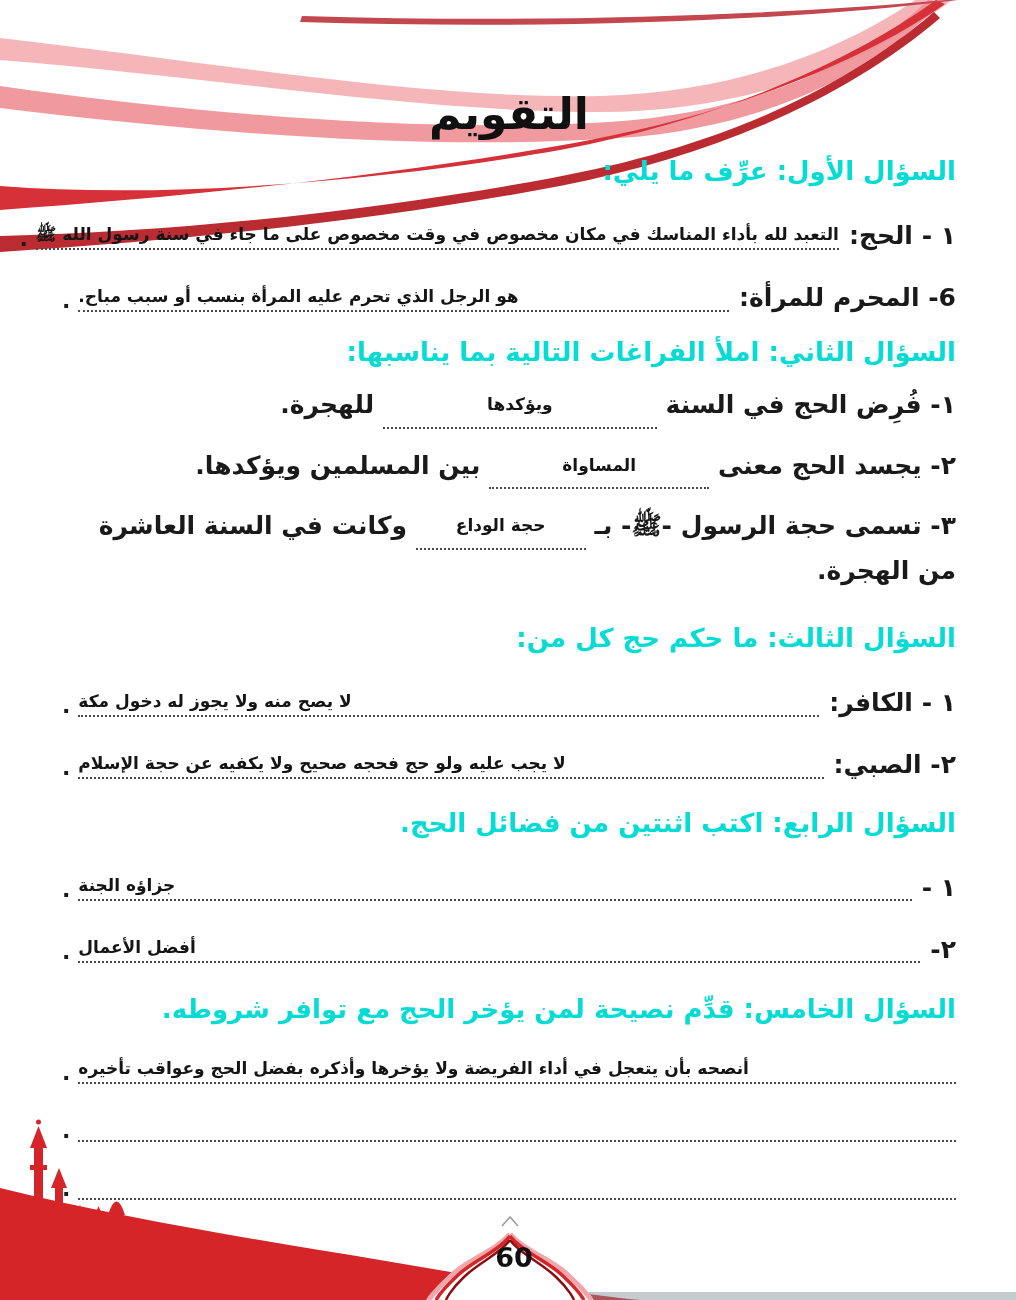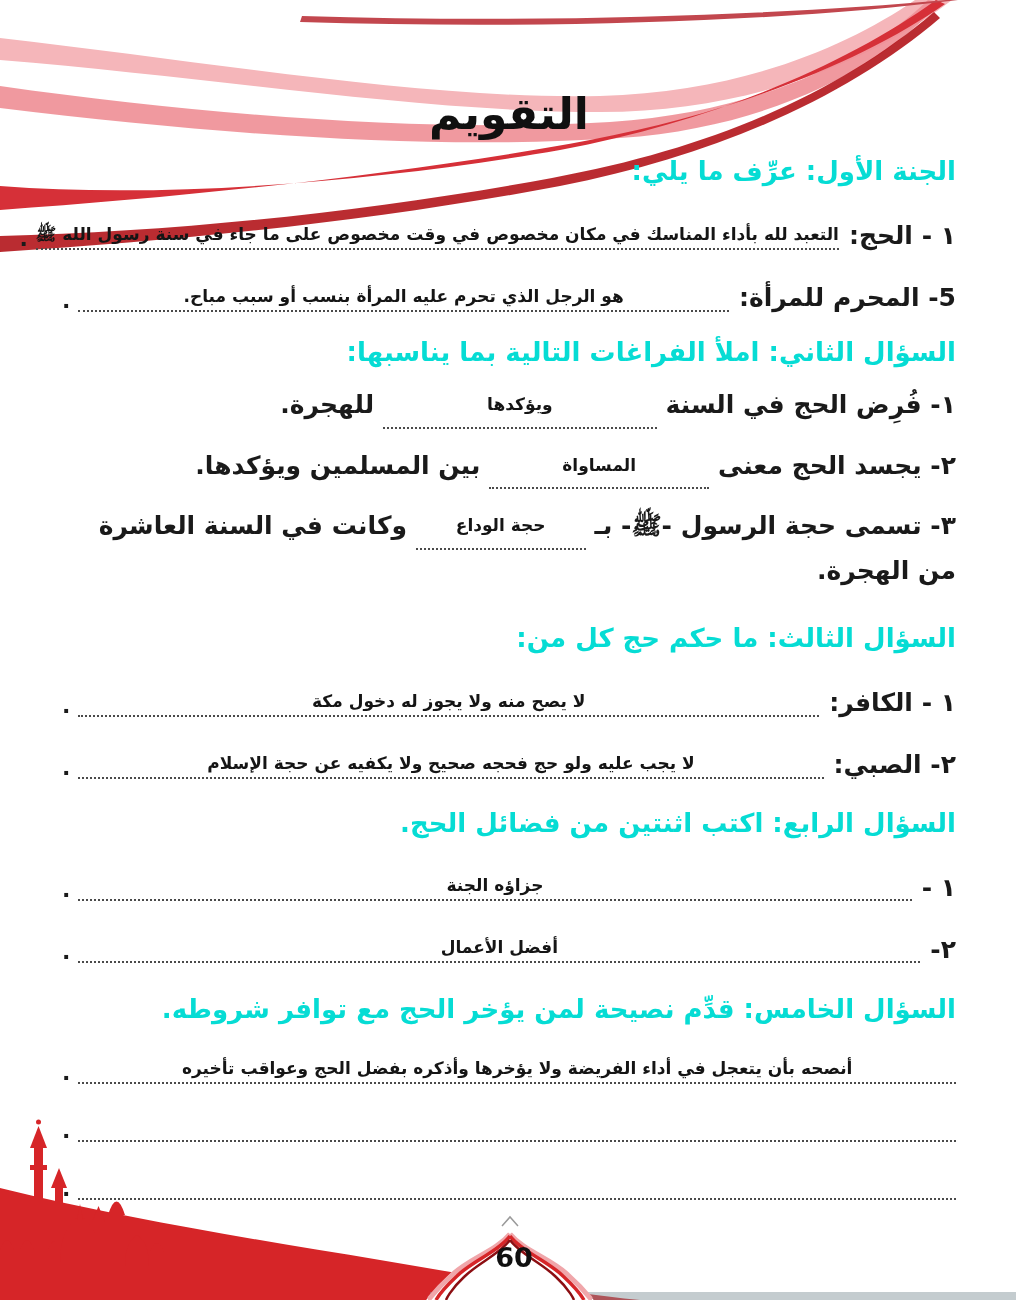--- a/index.html
+++ b/index.html
@@ -31,21 +31,21 @@
   .h-q4{margin-top:28px;}
   .h-q5{margin-top:30px;}
   .qa-row{
     display:flex;align-items:flex-end;
     font-size:25px;font-weight:bold;
     margin-top:18px;min-height:44px;
   }
   .qa-label{white-space:nowrap;padding-left:10px;line-height:1.1;}
   .qa-blank{
     flex:1;border-bottom:2px dotted #4a4a4a;
-    text-align:center;padding-bottom:1px;line-height:1.2;
+    text-align:left;padding-bottom:1px;line-height:1.2;
     min-height:20px;
   }
   .hand{
     font-size:17px;font-weight:bold;color:#151515;
     white-space:nowrap;
   }
   .dot-end{padding-right:8px;line-height:1;font-size:22px;}
   .fill-row{
     font-size:25px;font-weight:bold;
     margin-top:16px;line-height:1.7;
@@ -120,30 +120,30 @@
     <path d="M510,170 C520,184 542,193 556,207 C570,220 574,230 574,230" fill="none" stroke="#8c0e12" stroke-width="2.5"></path>
     <path d="M502,156 L510,147 L518,156" fill="none" stroke="#9a9a9a" stroke-width="1.5"></path>
   </svg>
 
   <div class="page-number">60</div>
 
   <div class="content">
 
     <div class="title">التقويم</div>
 
-    <div class="q-heading h-q1">الجنة الأول: عرِّف ما يلي:</div>
+    <div class="q-heading h-q1">السؤال الأول: عرِّف ما يلي:</div>
 
     <div class="qa-row">
       <span class="qa-label">١ - الحج:</span>
       <span class="qa-blank"><span class="hand">التعبد لله بأداء المناسك في مكان مخصوص في وقت مخصوص على ما جاء في سنة رسول الله ﷺ</span></span>
       <span class="dot-end">.</span>
     </div>
 
     <div class="qa-row">
-      <span class="qa-label">5- المحرم للمرأة:</span>
+      <span class="qa-label">6- المحرم للمرأة:</span>
       <span class="qa-blank"><span class="hand">هو الرجل الذي تحرم عليه المرأة بنسب أو سبب مباح.</span></span>
       <span class="dot-end">.</span>
     </div>
 
     <div class="q-heading h-q2">السؤال الثاني: املأ الفراغات التالية بما يناسبها:</div>
 
     <div class="fill-row">
       <span>١- فُرِض الحج في السنة</span>
       <span class="fill-blank w1"><span class="hand">ويؤكدها</span></span>
       <span>للهجرة.</span>

